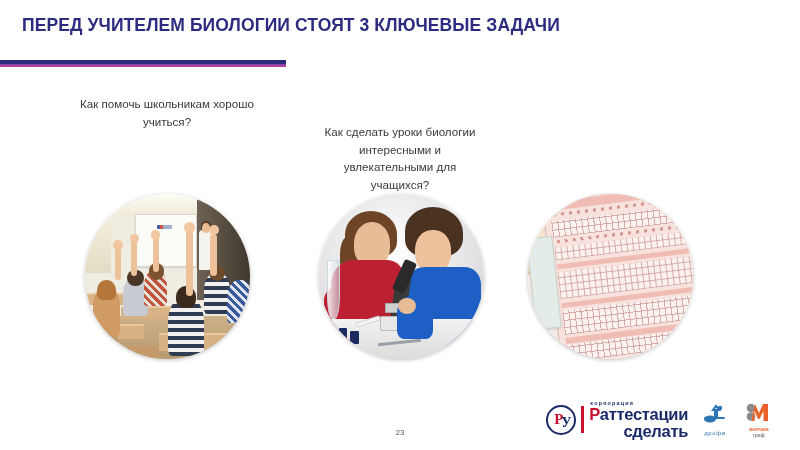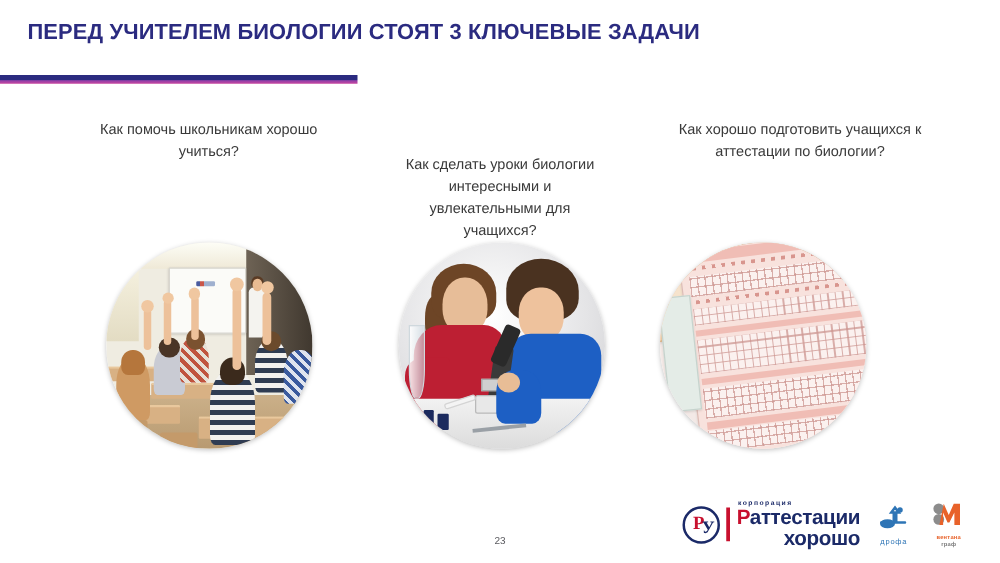--- a/index.html
+++ b/index.html
@@ -275,23 +275,20 @@
   <div class="columns">
 
     <div class="col col-1">
       <div class="col-caption">Как помочь школьникам хорошо учиться?</div>
     </div>
 
     <div class="col col-2">
       <div class="col-caption">Как сделать уроки биологии интересными и увлекательными для учащихся?</div>
     </div>
 
-    <div class="col col-3">
-      <div class="col-caption">Как хорошо подготовить учащихся к аттестации по биологии?</div>
-    </div>
   </div>
 
   <div class="photo-circle pc-1">
     <div class="photo-inner">
       <div class="p1-bg"></div>
       <div class="p1-ceil"></div>
       <div class="p1-window"></div>
       <div class="p1-wallR"></div>
       <div class="p1-board">
           <div class="p1-boardlogo"></div>
@@ -385,21 +382,21 @@
 
     <div class="logo-ru">
       <div class="ru-mark">
         <span class="ru-p">Р</span>
         <span class="ru-u">У</span>
       </div>
       <div class="ru-bar"></div>
       <div class="ru-words">
         <div class="ru-corp">корпорация</div>
         <div class="ru-line1"><span class="red">Р</span><span>аттестации</span></div>
-        <div class="ru-line2">хорошо</div>
+        <div class="ru-line2">сделать</div>
       </div>
     </div>
 
     <div class="logo-drofa">
       <svg width="26" height="21" viewBox="0 0 26 21">
         <path d="M3 14 L13 14 L13 6 L11 6 L14 2 L17 6 L15 6 L15 14 L22 14" stroke="#2e75b6" stroke-width="2" fill="none" stroke-linecap="round"></path>
         <ellipse cx="8" cy="15" rx="6" ry="3.6" fill="#2e75b6"></ellipse>
         <circle cx="18" cy="4" r="2.2" fill="#2e75b6"></circle>
       </svg>
       <div class="drofa-word">дрофа</div>

